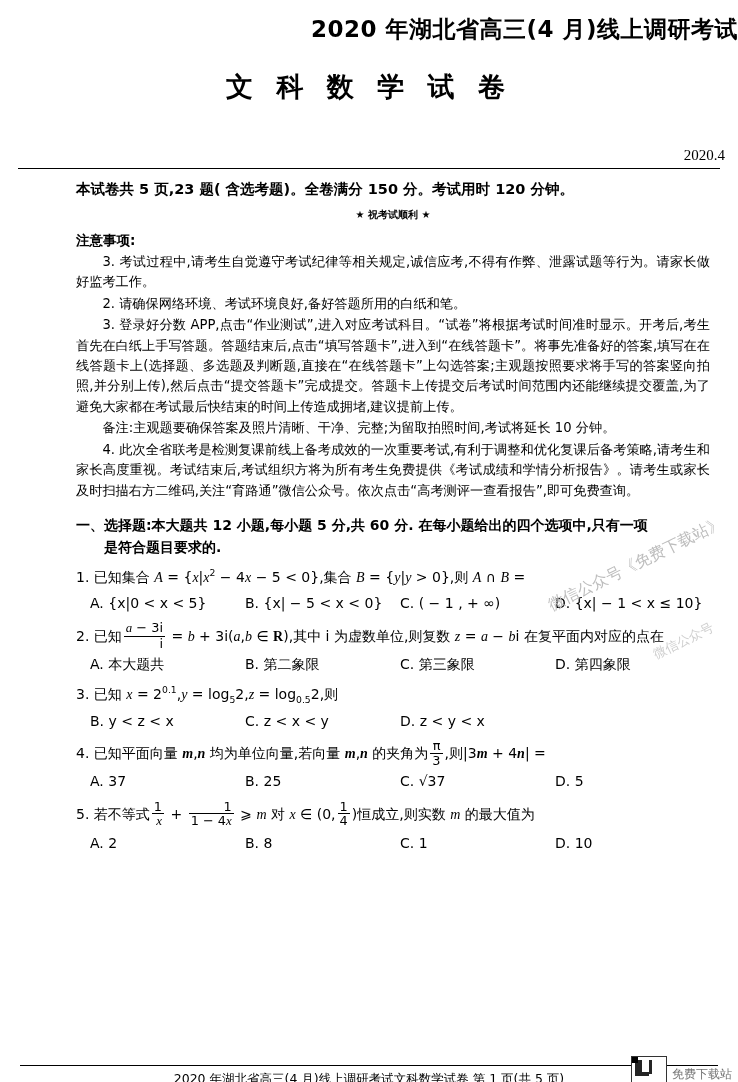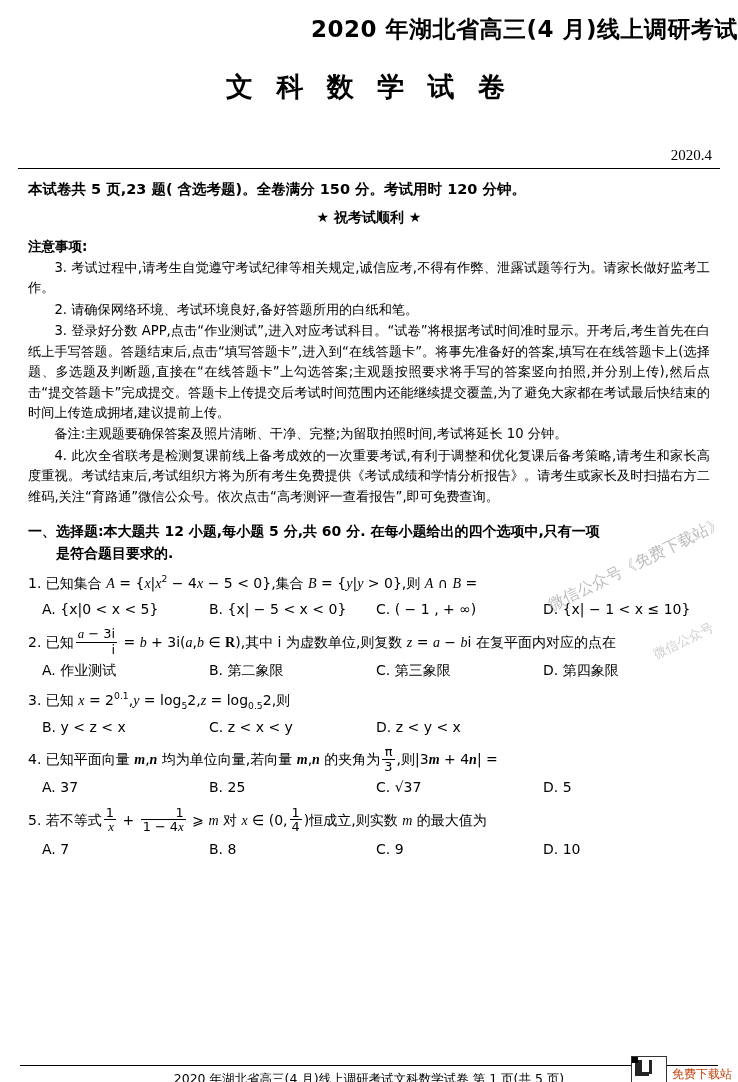--- a/index.html
+++ b/index.html
@@ -35,43 +35,44 @@
     font-size: 27px;
     font-weight: bold;
     letter-spacing: 7px;
     margin-top: 24px;
     font-family: "DejaVu Serif", serif;
   }
   .date-line {
     text-align: right;
     font-size: 15px;
     margin-top: 42px;
-    padding-right: 26px;
+    padding-right: 13px;
     font-family: "Liberation Serif", serif;
   }
   .rule {
     border: none;
     border-top: 1.5px solid #000;
     margin: 4px 18px 0 18px;
   }
   .content {
     padding: 0 28px;
     font-size: 13.5px;
     line-height: 1.52;
+    margin-left: 48px;
   }
   .exam-info {
     font-weight: bold;
     font-size: 14.5px;
     margin-top: 9px;
     font-family: "DejaVu Sans", "Liberation Sans", sans-serif;
   }
   .wish {
     text-align: center;
     font-weight: bold;
-    font-size: 14px;
+    font-size: 10px;
     margin-top: 7px;
     font-family: "DejaVu Sans", "Liberation Sans", sans-serif;
   }
   .notice-head {
     font-weight: bold;
     font-size: 13.5px;
     margin-top: 8px;
     font-family: "DejaVu Sans", "Liberation Sans", sans-serif;
   }
   .para {
@@ -185,21 +186,21 @@
     inset: 3px;
     background-image:
       linear-gradient(90deg, #000 25%, transparent 25% 50%, #000 50% 62%, transparent 62% 100%),
       linear-gradient(0deg, #000 18%, transparent 18% 44%, #000 44% 56%, transparent 56% 100%);
     background-size: 100% 50%, 50% 100%;
     background-repeat: no-repeat;
     opacity: .85;
   }
   .qr-badge .qr-text {
     font-size: 12px;
-    color: #c2410c;
+    color: #737373;
     font-family: "DejaVu Sans", "Liberation Sans", sans-serif;
     line-height: 1.25;
     text-align: right;
   }
 </style>
 </head>
 <body>
 
 <div class="page">
 
@@ -234,21 +235,21 @@
       <div>B. {x| − 5 &lt; x &lt; 0}</div>
       <div>C. ( − 1 , + ∞)</div>
       <div>D. {x| − 1 &lt; x ≤ 10}</div>
     </div>
 
     <div class="q">
       <span>2.</span>
       已知<span class="frac"><span class="num"><span class="mi">a</span> − 3i</span><span class="den">i</span></span> = <span class="mi">b</span> + 3i(<span class="mi">a</span>,<span class="mi">b</span> ∈ <strong class="up">R</strong>),其中 i 为虚数单位,则复数 <span class="mi">z</span> = <span class="mi">a</span> − <span class="mi">b</span>i 在复平面内对应的点在
     </div>
     <div class="opts">
-      <div>A. 作业测试</div>
+      <div>A. 本大题共</div>
       <div>B. 第二象限</div>
       <div>C. 第三象限</div>
       <div>D. 第四象限</div>
     </div>
 
     <div class="q">
       <span>3.</span>
       已知 <span class="mi">x</span> = 2<sup>0.1</sup>,<span class="mi">y</span> = log<sub>5</sub>2,<span class="mi">z</span> = log<sub>0.5</sub>2,则
     </div>
     <div class="opts">
@@ -266,23 +267,23 @@
       <div>B. 25</div>
       <div>C. √37</div>
       <div>D. 5</div>
     </div>
 
     <div class="q">
       <span>5.</span>
       若不等式<span class="frac"><span class="num">1</span><span class="den"><span class="mi">x</span></span></span> + <span class="frac"><span class="num">1</span><span class="den">1 − 4<span class="mi">x</span></span></span> ⩾ <span class="mi">m</span> 对 <span class="mi">x</span> ∈ (0,<span class="frac"><span class="num">1</span><span class="den">4</span></span>)恒成立,则实数 <span class="mi">m</span> 的最大值为
     </div>
     <div class="opts">
-      <div>A. 7</div>
+      <div>A. 2</div>
       <div>B. 8</div>
-      <div>C. 9</div>
+      <div>C. 1</div>
       <div>D. 10</div>
     </div>
 
   </div>
 
   <div class="wm1">微信公众号《免费下载站》</div>
   <div class="wm2">微信公众号</div>
 
   <div class="footer-line"></div>
   <div class="footer">2020 年湖北省高三(4 月)线上调研考试文科数学试卷   第 1 页(共 5 页)</div>

